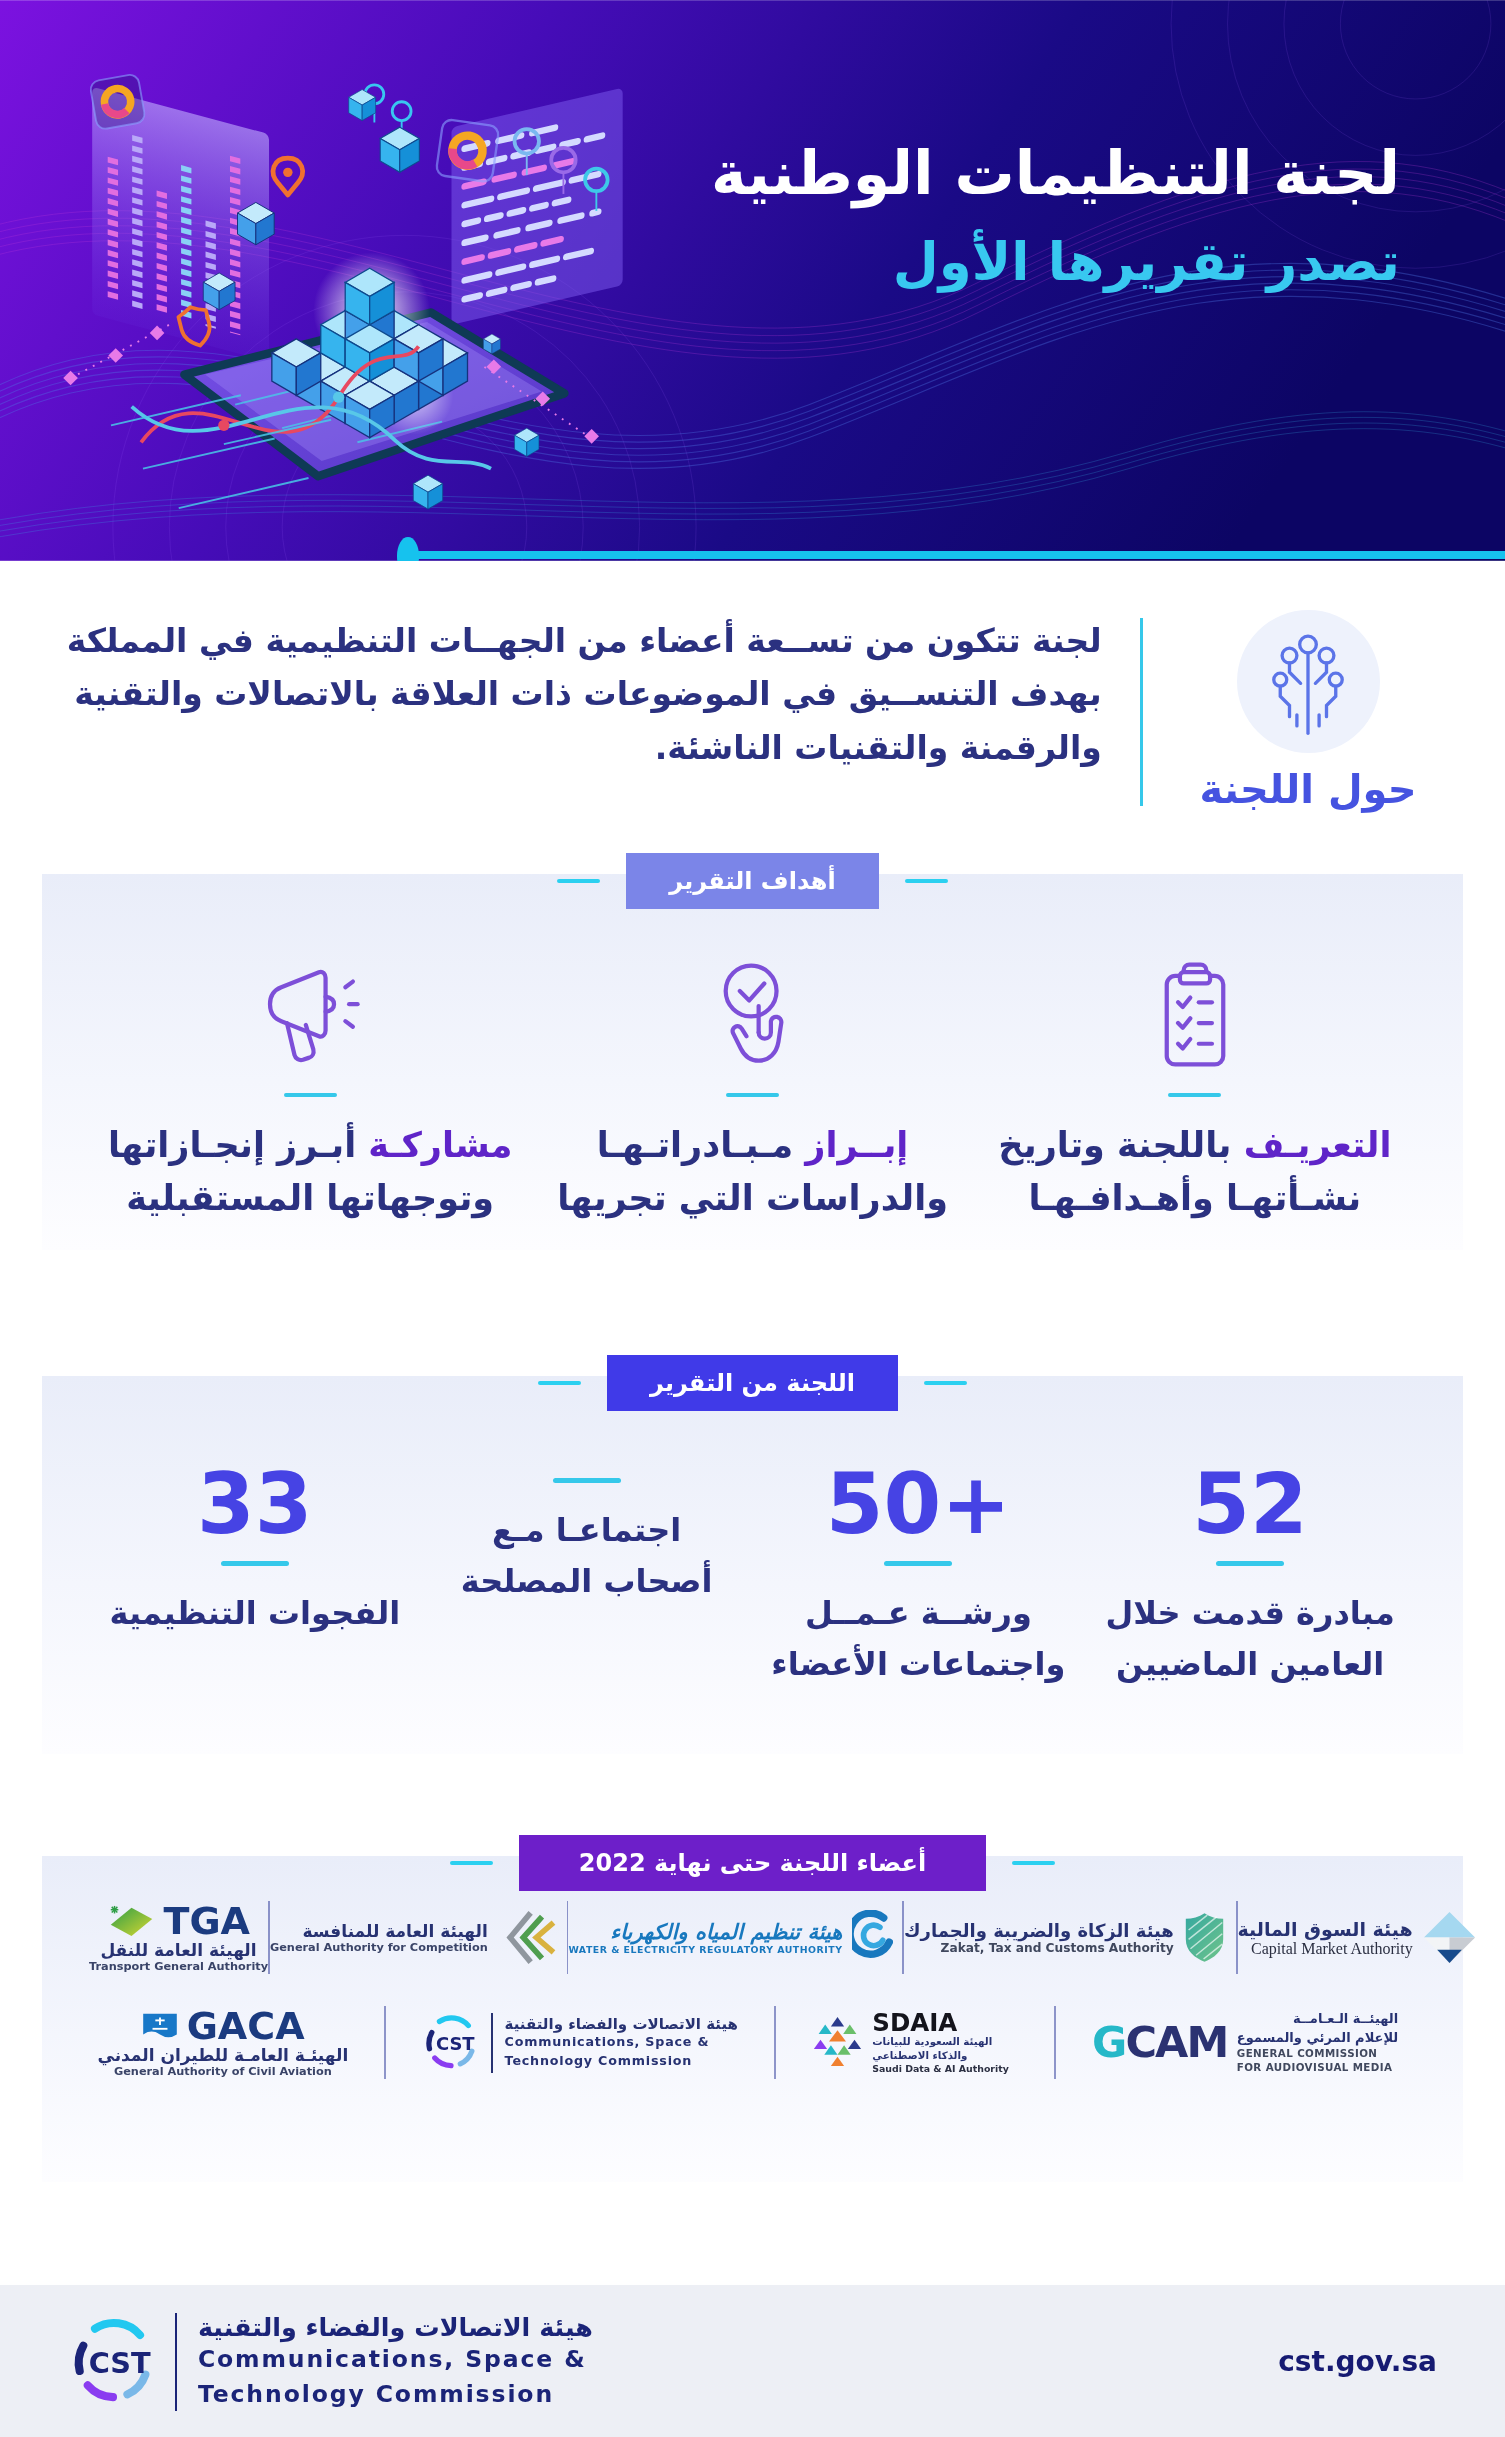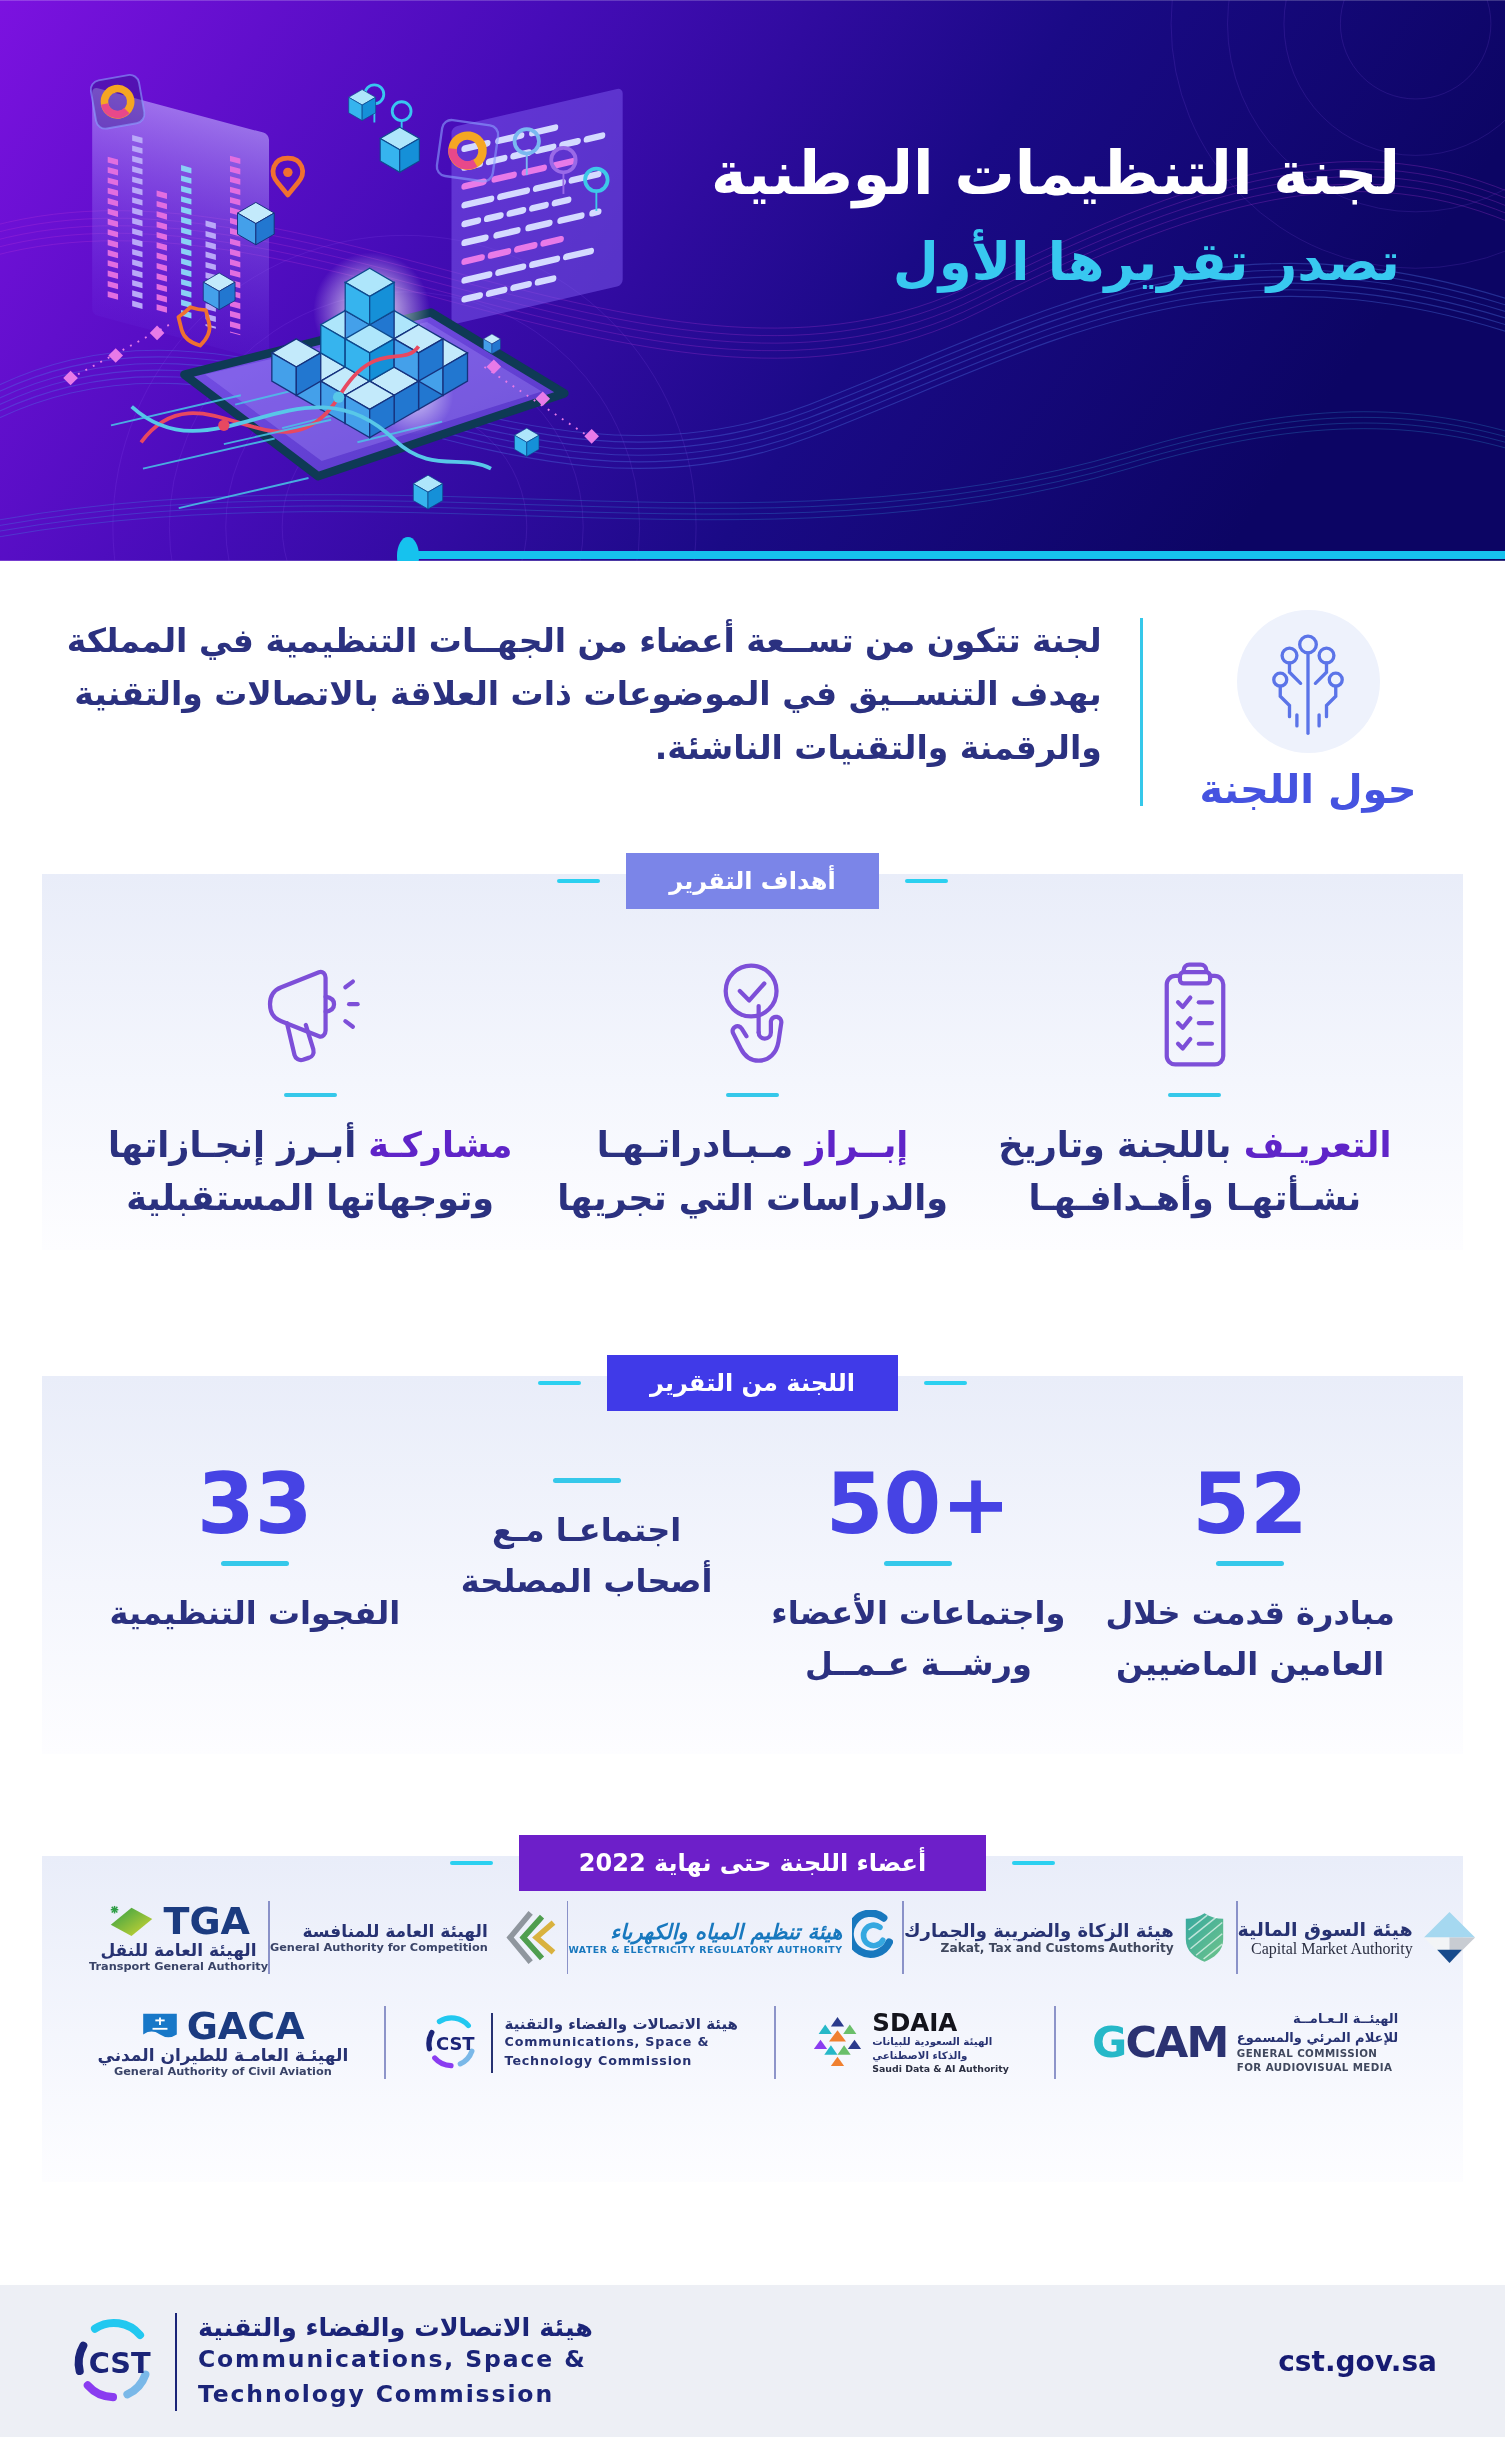--- a/index.html
+++ b/index.html
@@ -410,22 +410,22 @@
       <div class="stats">
         <div class="stat">
           <div class="stat-value">52</div>
           <div class="stat-underline"></div>
           <div class="stat-line">مبادرة قدمت خلال</div>
           <div class="stat-line">العامين الماضيين</div>
         </div>
         <div class="stat">
           <div class="stat-value">50+</div>
           <div class="stat-underline"></div>
+          <div class="stat-line">ورشــة عـمــل</div>
           <div class="stat-line">واجتماعات الأعضاء</div>
-          <div class="stat-line">ورشــة عـمــل</div>
         </div>
         <div class="stat">
           <div class="stat-underline"></div>
           <div class="stat-line">اجتماعـا مـع</div>
           <div class="stat-line">أصحاب المصلحة</div>
         </div>
         <div class="stat">
           <div class="stat-value">33</div>
           <div class="stat-underline"></div>
           <div class="stat-line">الفجوات التنظيمية</div>

